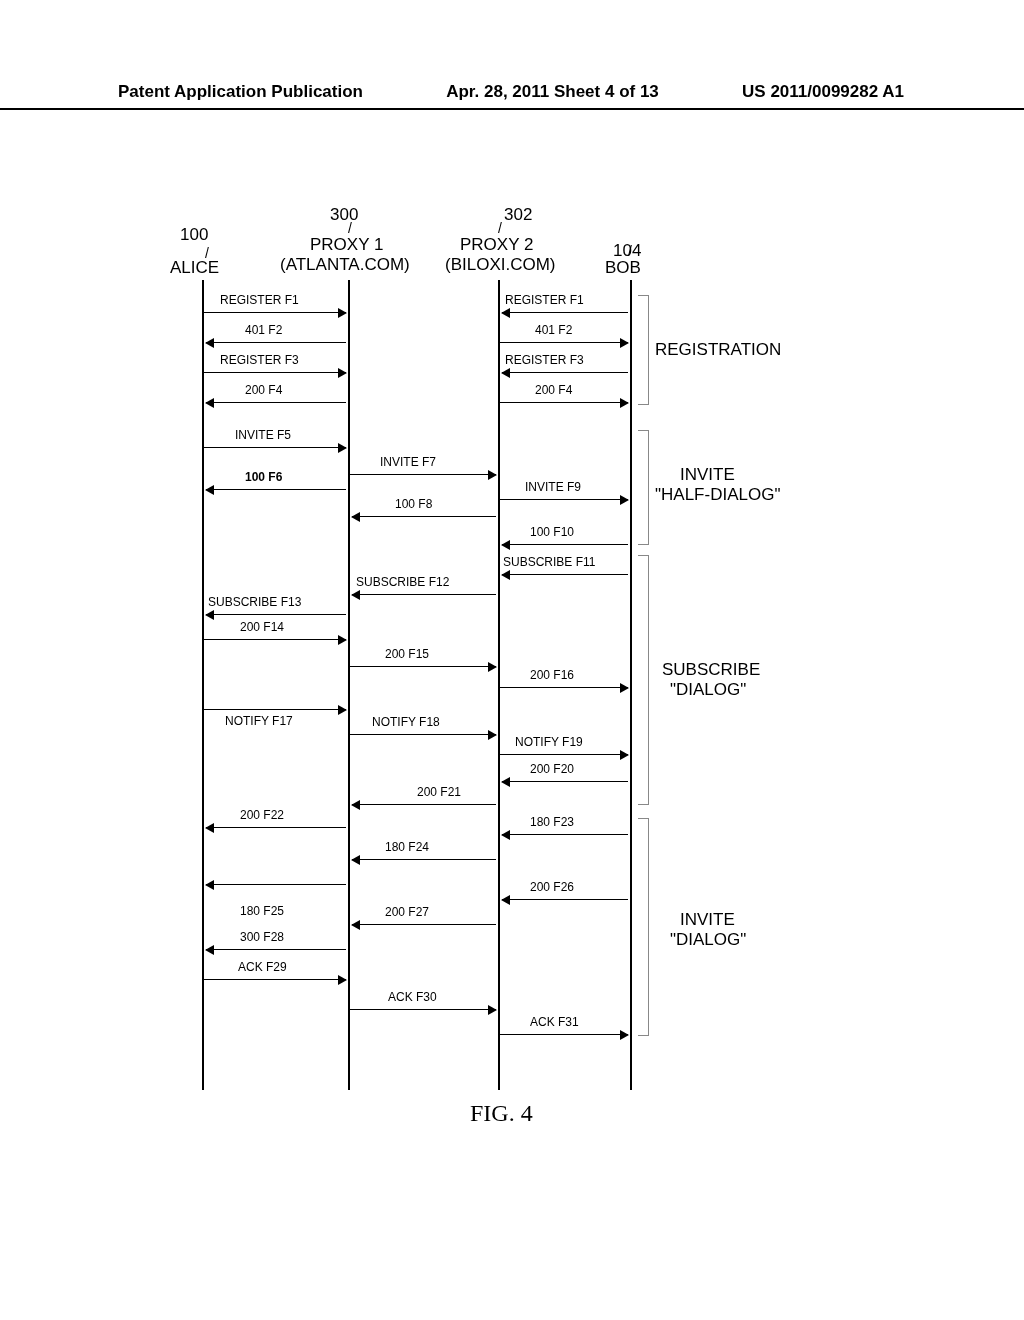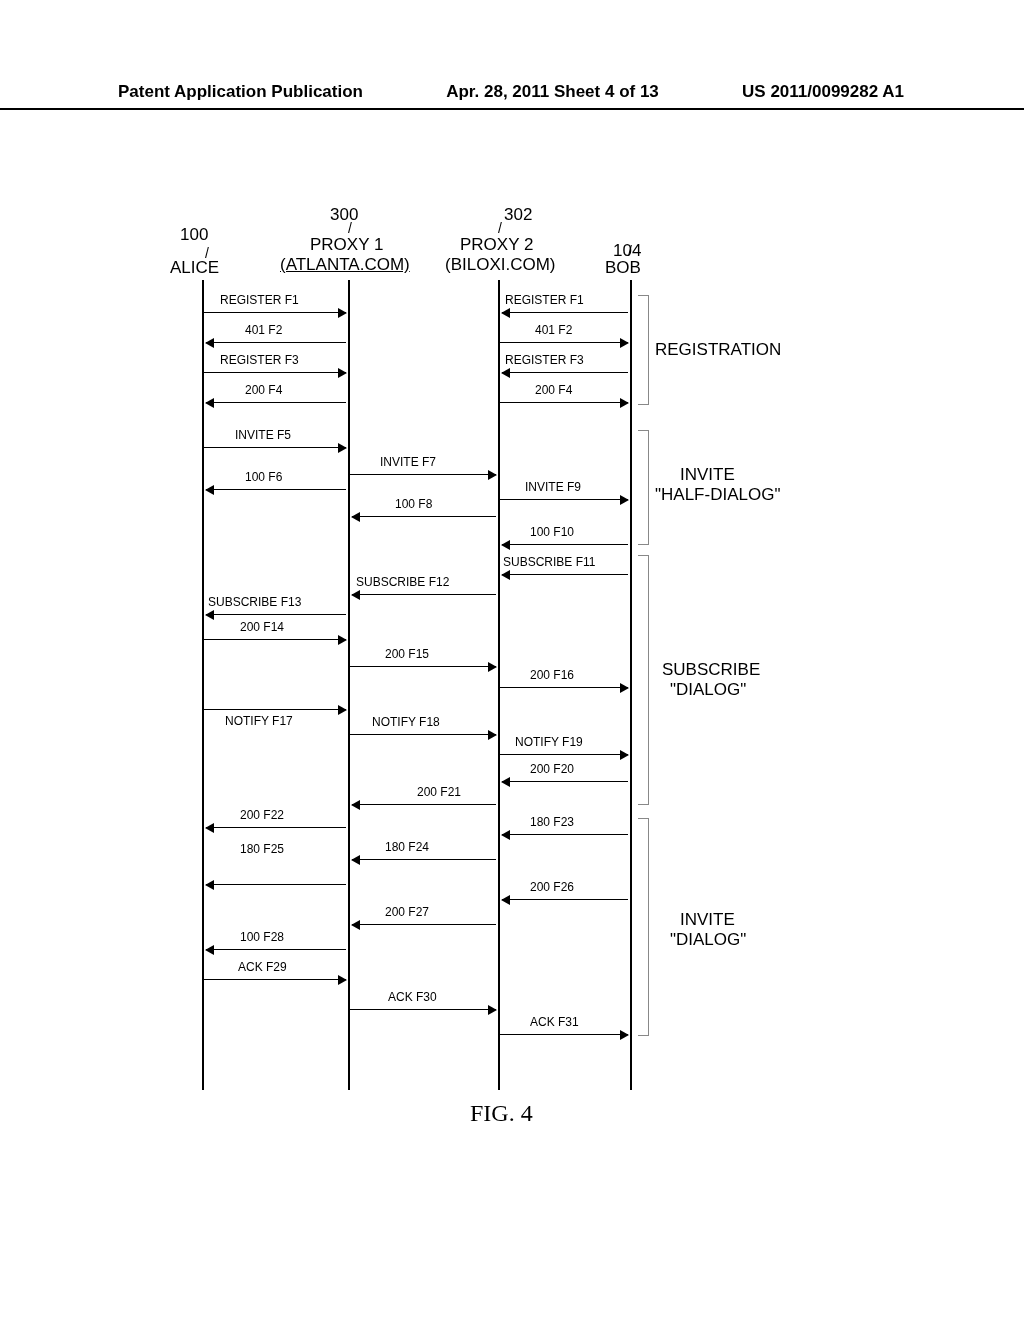--- a/index.html
+++ b/index.html
@@ -123,21 +123,21 @@
 
   <div class="diagram">
 
     <div class="actor-label" style="left:-10px; top:35px;">100</div>
     <div class="tick" style="left:15px; top:55px;">/</div>
     <div class="actor-label" style="left:-20px; top:68px;">ALICE</div>
 
     <div class="actor-label" style="left:140px; top:15px;">300</div>
     <div class="tick" style="left:158px; top:30px;">/</div>
     <div class="actor-label" style="left:120px; top:45px;">PROXY 1</div>
-    <div class="actor-label" style="left:90px; top:65px;text-decoration:underline;">(ATLANTA.COM)</div>
+    <div class="actor-label" style="left:90px; top:65px;">(ATLANTA.COM)</div>
 
     <div class="actor-label" style="left:290px; top:15px;margin-left:24px;">302</div>
     <div class="tick" style="left:308px; top:30px;">/</div>
     <div class="actor-label" style="left:270px; top:45px;">PROXY 2</div>
     <div class="actor-label" style="left:255px; top:65px;">(BILOXI.COM)</div>
 
     <div class="actor-label" style="left:423px; top:51px;">104</div>
     <div class="tick" style="left:438px; top:53px;">/</div>
     <div class="actor-label" style="left:415px; top:68px;">BOB</div>
 
@@ -162,21 +162,21 @@
     <div class="arrow-left" style="left:312px; top:182px; width:126px;"></div>
 
     <div class="msg" style="left:55px; top:193px;">200 F4</div>
     <div class="arrow-left" style="left:16px; top:212px; width:140px;"></div>
     <div class="msg" style="left:345px; top:193px;">200 F4</div>
     <div class="arrow-right" style="left:310px; top:212px; width:128px;"></div>
 
     <div class="msg" style="left:45px; top:238px;">INVITE F5</div>
     <div class="arrow-right" style="left:14px; top:257px; width:142px;"></div>
 
-    <div class="msg" style="left:55px; top:280px;">100 F6</div>
+    <div class="msg" style="left:55px; top:280px;font-weight:bold;">100 F6</div>
     <div class="arrow-left" style="left:16px; top:299px; width:140px;"></div>
 
     <div class="msg" style="left:190px; top:265px;">INVITE F7</div>
     <div class="arrow-right" style="left:160px; top:284px; width:146px;"></div>
 
     <div class="msg" style="left:205px; top:307px;">100 F8</div>
     <div class="arrow-left" style="left:162px; top:326px; width:144px;"></div>
 
     <div class="msg" style="left:335px; top:290px;">INVITE F9</div>
     <div class="arrow-right" style="left:310px; top:309px; width:128px;"></div>
@@ -219,30 +219,30 @@
 
     <div class="msg" style="left:50px; top:618px;">200 F22</div>
     <div class="arrow-left" style="left:16px; top:637px; width:140px;"></div>
 
     <div class="msg" style="left:340px; top:625px;">180 F23</div>
     <div class="arrow-left" style="left:312px; top:644px; width:126px;"></div>
 
     <div class="msg" style="left:195px; top:650px;">180 F24</div>
     <div class="arrow-left" style="left:162px; top:669px; width:144px;"></div>
 
-    <div class="msg" style="left:50px; top:652px;text-align:right;">180 F25</div>
+    <div class="msg" style="left:50px; top:714px;text-align:right;">180 F25</div>
     <div class="arrow-left" style="left:16px; top:694px; width:140px;"></div>
 
     <div class="msg" style="left:340px; top:690px;">200 F26</div>
     <div class="arrow-left" style="left:312px; top:709px; width:126px;"></div>
 
     <div class="msg" style="left:195px; top:715px;">200 F27</div>
     <div class="arrow-left" style="left:162px; top:734px; width:144px;"></div>
 
-    <div class="msg" style="left:50px; top:740px;">100 F28</div>
+    <div class="msg" style="left:50px; top:740px;">300 F28</div>
     <div class="arrow-left" style="left:16px; top:759px; width:140px;"></div>
 
     <div class="msg" style="left:48px; top:770px;">ACK F29</div>
     <div class="arrow-right" style="left:14px; top:789px; width:142px;"></div>
 
     <div class="msg" style="left:198px; top:800px;">ACK F30</div>
     <div class="arrow-right" style="left:160px; top:819px; width:146px;"></div>
 
     <div class="msg" style="left:340px; top:825px;">ACK F31</div>
     <div class="arrow-right" style="left:310px; top:844px; width:128px;"></div>

